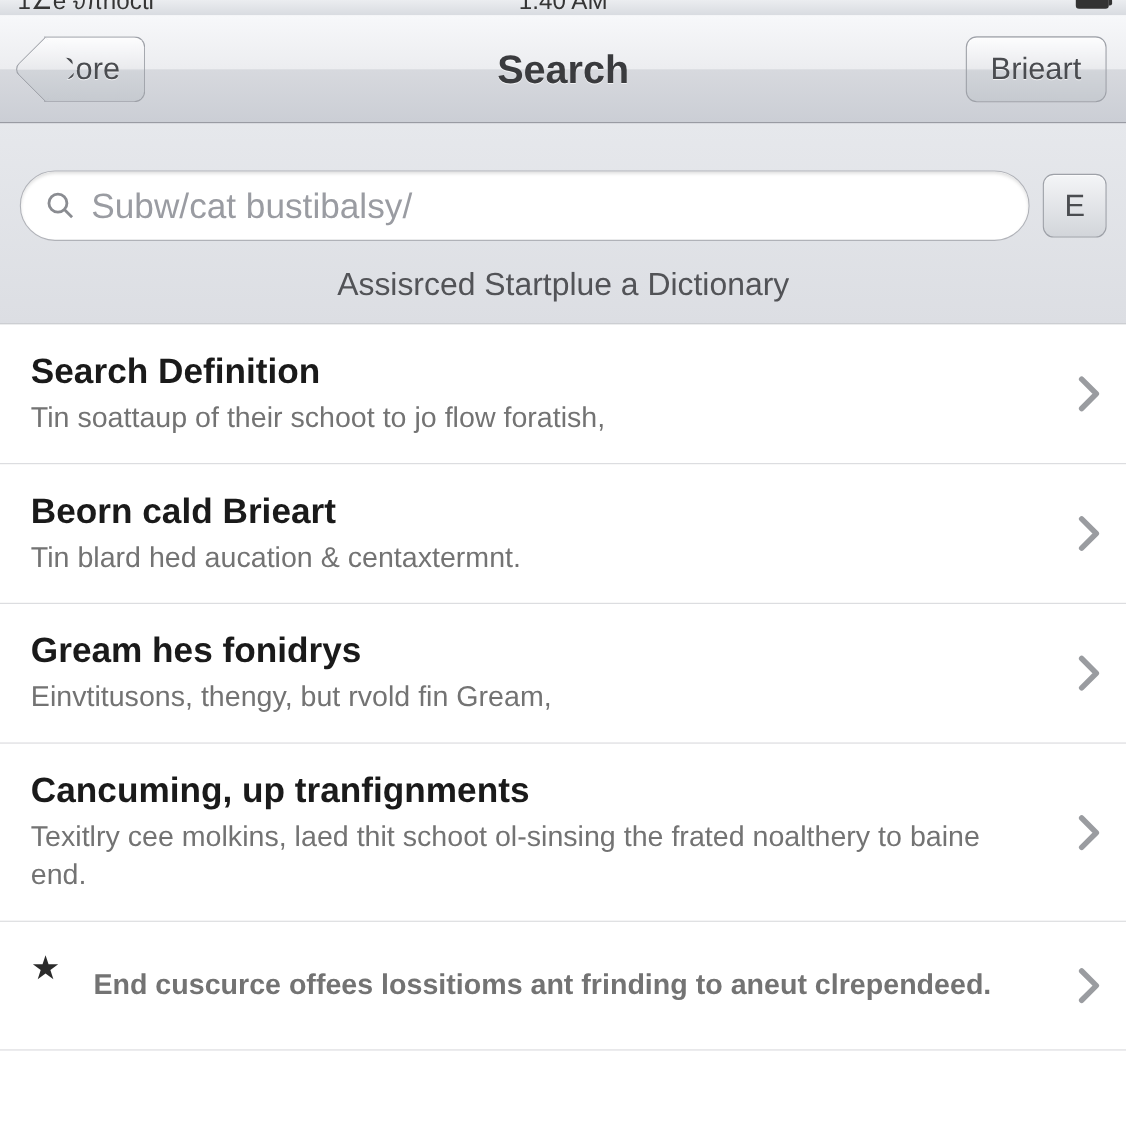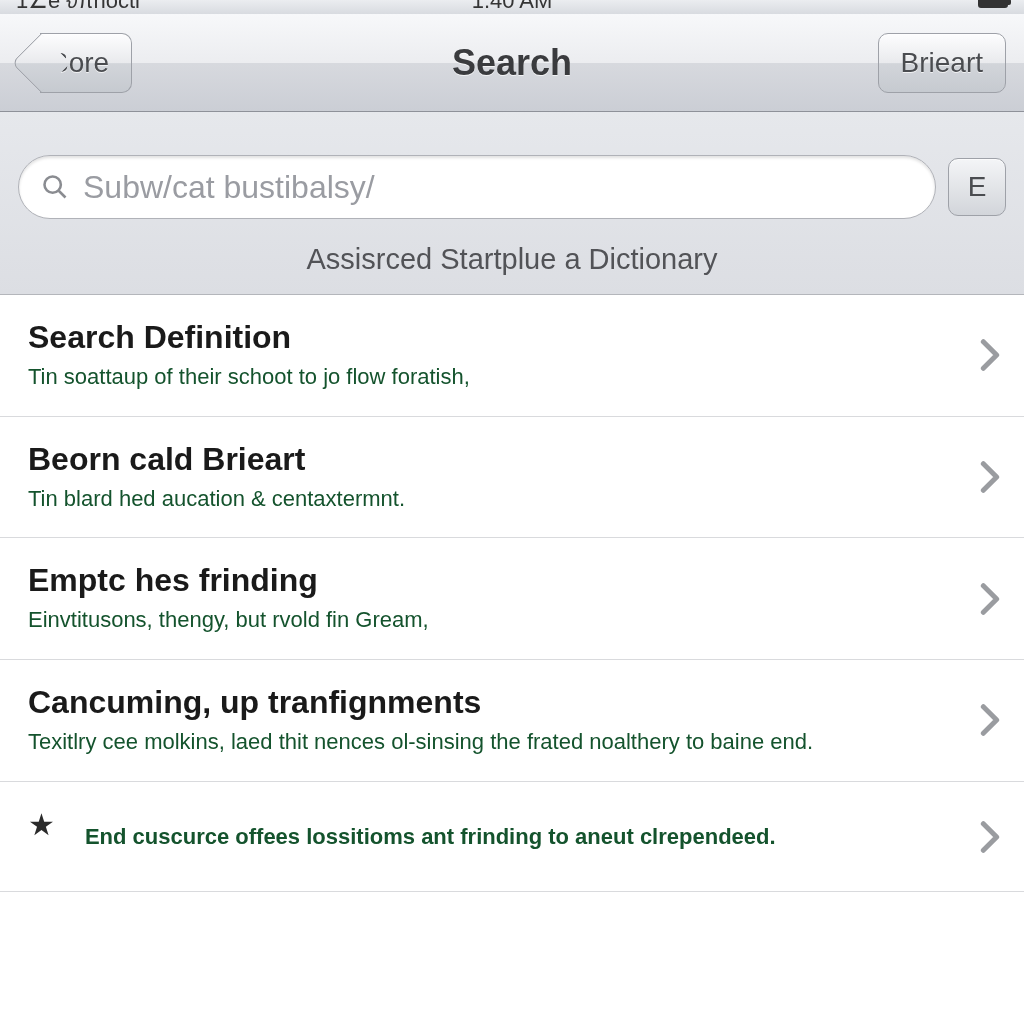--- a/index.html
+++ b/index.html
@@ -151,22 +151,22 @@
       position:relative;
     }
     .row-body { flex:1; min-width:0; }
     .row-title {
       font-size: 32px;
       font-weight: 700;
       color: #1a1a1a;
       margin-bottom: 6px;
     }
     .row-sub {
-      font-size: 22px;
-      color: #14532d;
+      font-size: 26px;
+      color: #737373;
       line-height: 1.35;
     }
     .chevron {
       flex-shrink:0;
       width: 20px; height: 36px;
       color: #9a9ca0;
     }
     .chevron svg { width:100%; height:100%; display:block; }
     .star-icon {
       flex-shrink:0;
@@ -239,34 +239,34 @@
     </div>
     <span class="chevron">
       <svg viewBox="0 0 12 20" fill="none" stroke="currentColor" stroke-width="3" stroke-linecap="round" stroke-linejoin="round">
           <polyline points="2,2 10,10 2,18"></polyline>
         </svg>
     </span>
   </div>
 
   <div class="row">
     <div class="row-body">
-      <div class="row-title">Emptc hes frinding</div>
+      <div class="row-title">Gream hes fonidrys</div>
       <div class="row-sub">Einvtitusons, thengy, but rvold fin Gream,</div>
     </div>
     <span class="chevron">
       <svg viewBox="0 0 12 20" fill="none" stroke="currentColor" stroke-width="3" stroke-linecap="round" stroke-linejoin="round">
           <polyline points="2,2 10,10 2,18"></polyline>
         </svg>
     </span>
   </div>
 
   <div class="row">
     <div class="row-body">
       <div class="row-title">Cancuming, up tranfignments</div>
-      <div class="row-sub">Texitlry cee molkins, laed thit nences ol-sinsing the frated noalthery to baine end.</div>
+      <div class="row-sub">Texitlry cee molkins, laed thit schoot ol-sinsing the frated noalthery to baine end.</div>
     </div>
     <span class="chevron">
       <svg viewBox="0 0 12 20" fill="none" stroke="currentColor" stroke-width="3" stroke-linecap="round" stroke-linejoin="round">
           <polyline points="2,2 10,10 2,18"></polyline>
         </svg>
     </span>
   </div>
 
   <div class="row starred">
     <div class="row-body">

